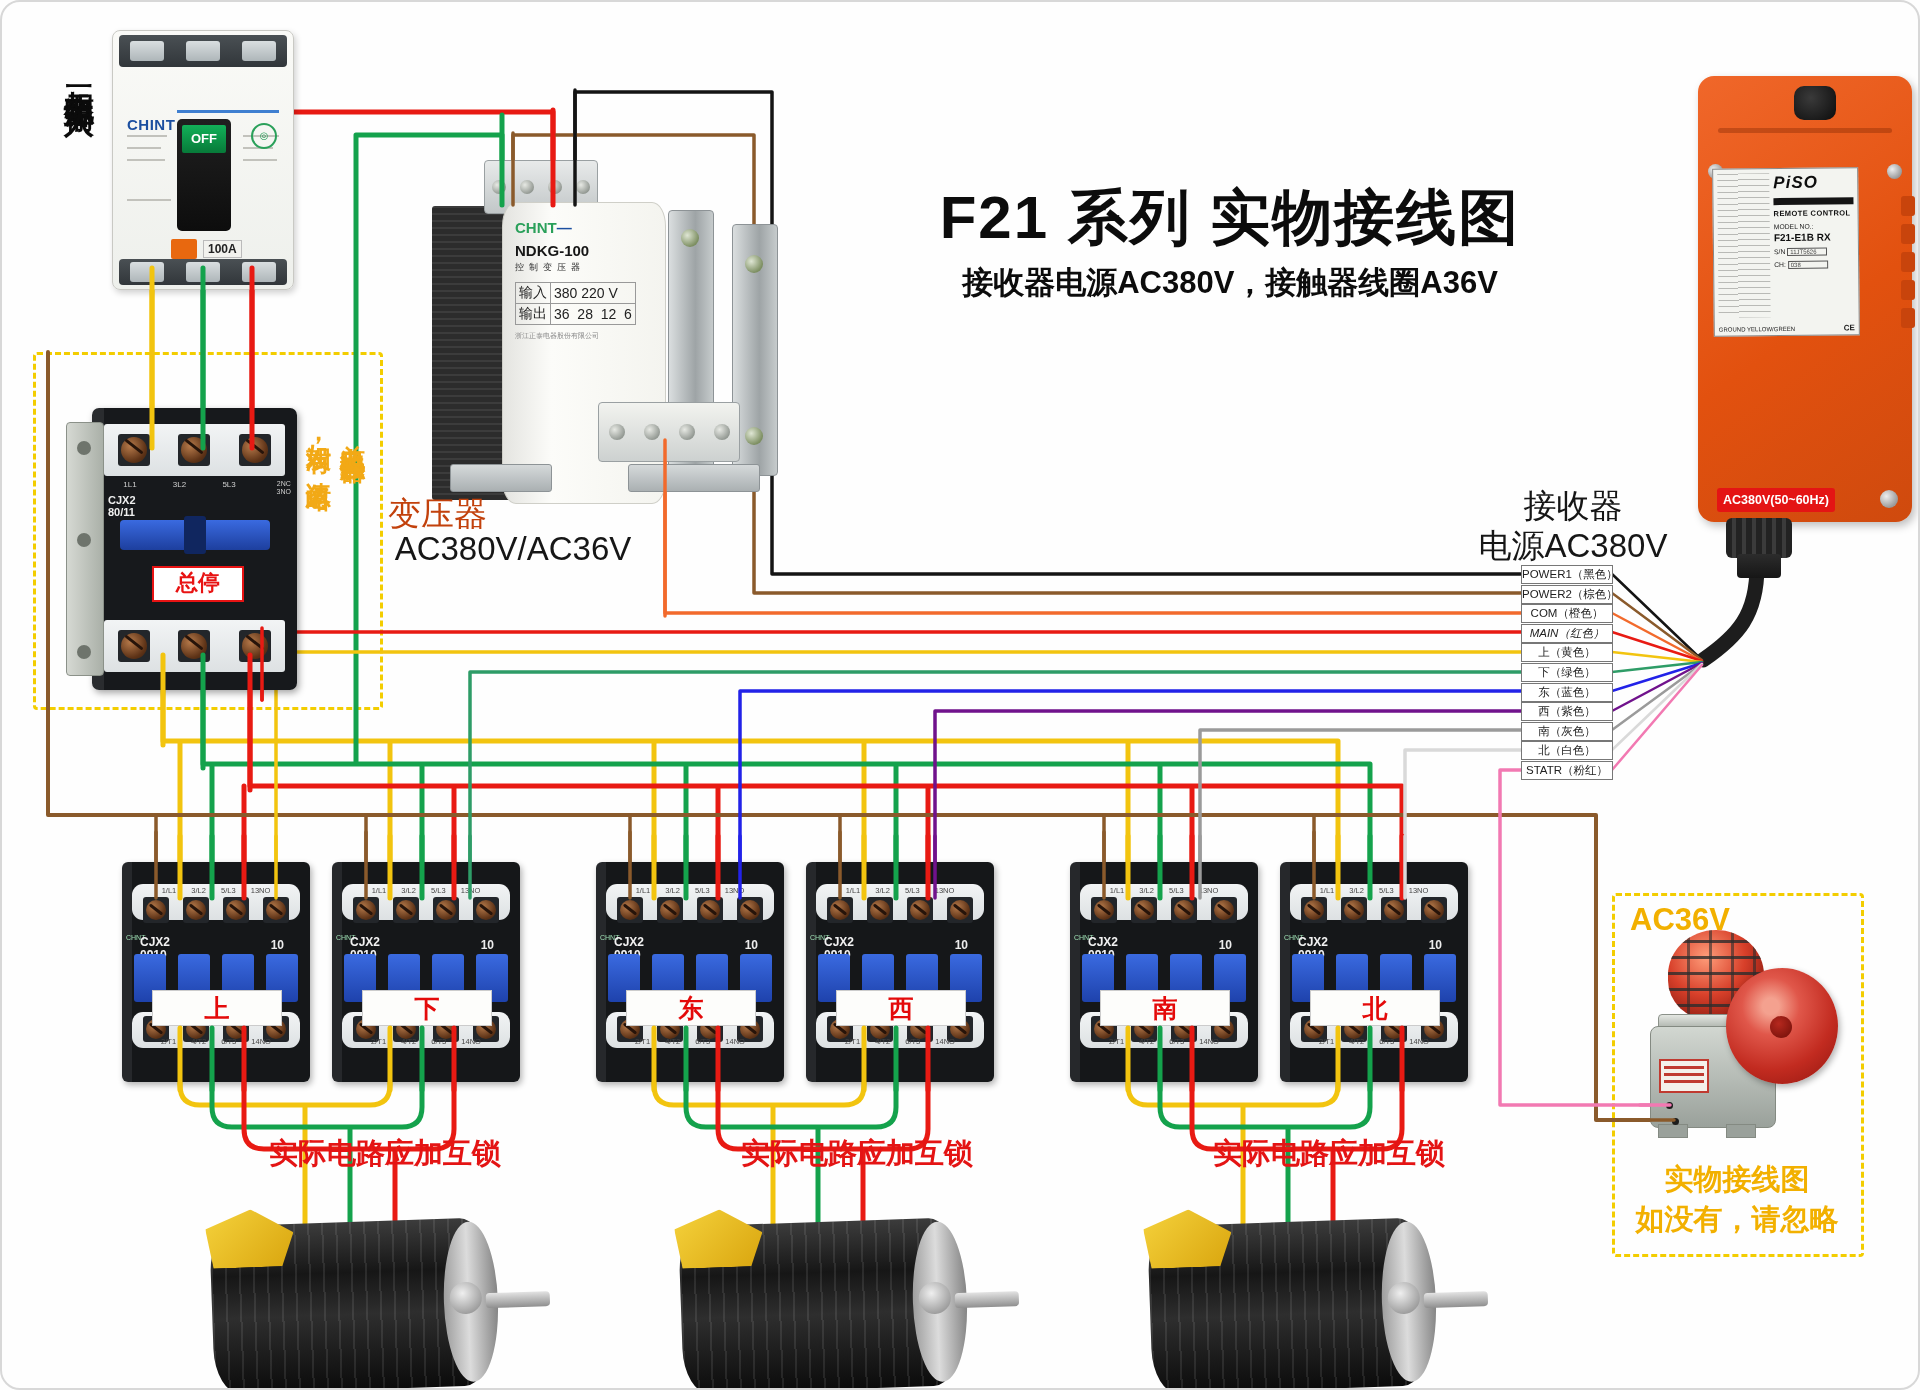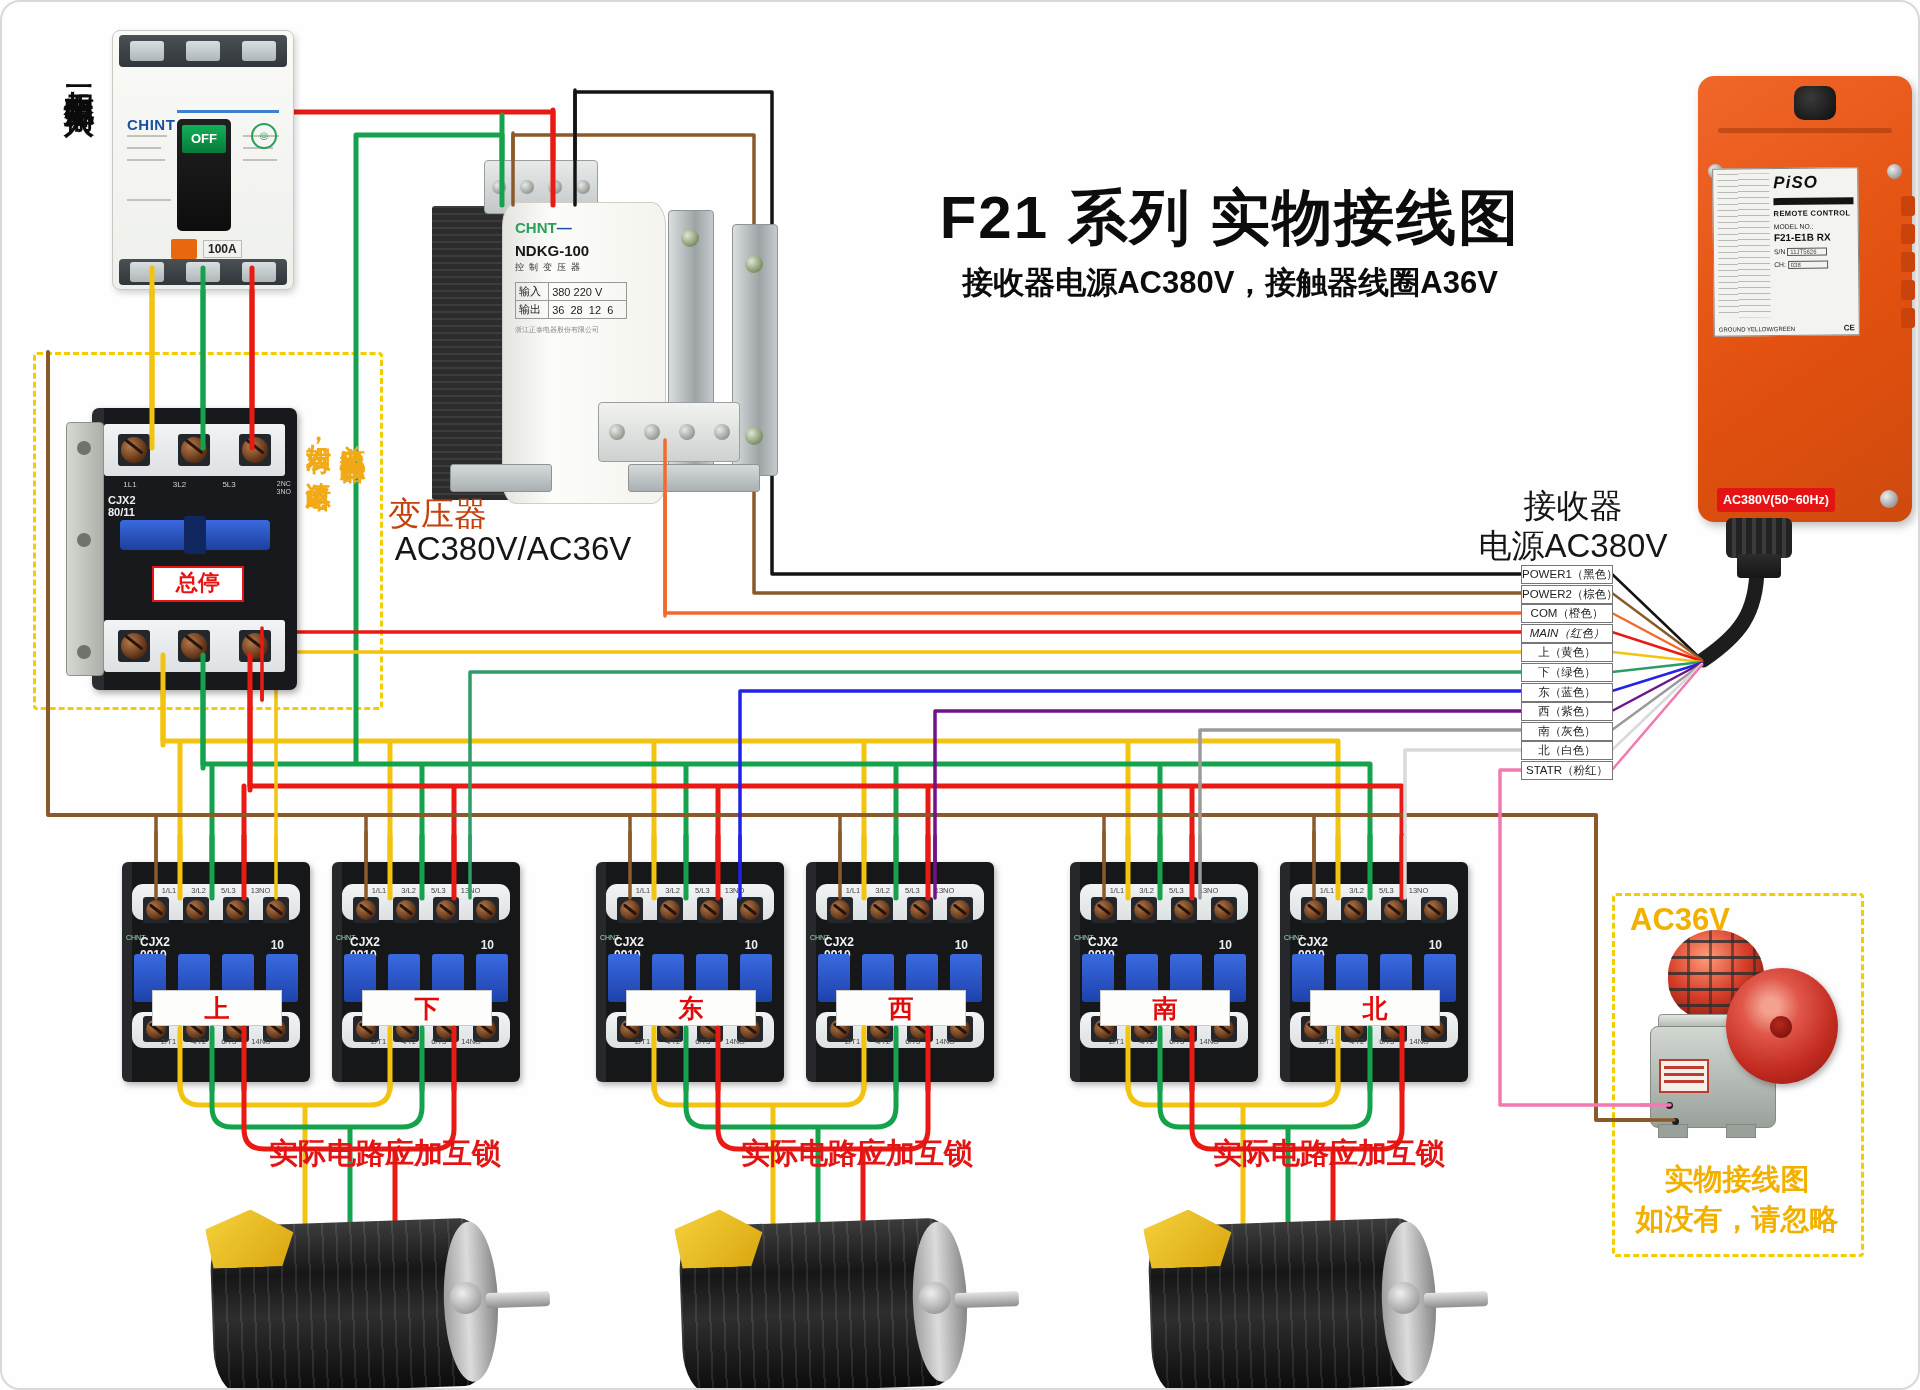--- a/index.html
+++ b/index.html
@@ -60,21 +60,21 @@
                border:1px solid #9aa0a2;border-radius:4px;display:flex;justify-content:space-around;align-items:center;}
   .xf-topblock .scr{width:14px;height:14px;border-radius:50%;background:radial-gradient(circle at 35% 35%,#e7e9e4,#8f958f 75%);}
   .xf-core{position:absolute;left:0;top:46px;width:96px;height:294px;background:repeating-linear-gradient(0deg,#2c2c2c 0 5px,#3c3c3c 5px 7px);border-radius:3px;}
   .xf-coil{position:absolute;left:70px;top:42px;width:162px;height:300px;background:linear-gradient(90deg,#e4e4e0,#fcfcf9 30%,#f4f4ef);
            border:1px solid #cfcfc8;border-radius:14px/24px;overflow:hidden;}
   .xf-coil .lbl{position:absolute;left:12px;top:16px;right:10px;}
   .xf-brand{font-size:15px;font-weight:bold;color:#2aa05a;}
   .xf-brand i{color:#1b4fa0;font-style:normal;}
   .xf-model{font-size:15px;font-weight:bold;color:#161616;margin-top:6px;}
   .xf-type{font-size:9px;color:#333;letter-spacing:5px;margin-top:2px;}
-  .xf-table{margin-top:8px;border-collapse:collapse;font-size:11px;color:#222;width:112px;}
+  .xf-table{margin-top:8px;border-collapse:collapse;font-size:14px;color:#222;width:112px;}
   .xf-table td{border:1px solid #999;padding:1px 3px;white-space:pre;}
   .xf-co{font-size:7px;color:#888;margin-top:6px;white-space:nowrap;}
   .xf-bkt{position:absolute;top:50px;width:44px;height:280px;background:linear-gradient(90deg,#dadedf,#9ea4a6 60%,#c6cbcc);border:1px solid #8d9396;border-radius:4px;}
   .xf-bkt.r1{left:236px;} .xf-bkt.r2{left:300px;height:250px;top:64px;}
   .xf-bkt .scr{position:absolute;left:12px;width:18px;height:18px;border-radius:50%;background:radial-gradient(circle at 35% 35%,#dfe6d4,#7d8f62 70%);}
   .xf-outblock{position:absolute;left:166px;top:242px;width:140px;height:58px;background:linear-gradient(180deg,#f2f3ef,#cdd1d0);
                border:1px solid #9aa0a2;border-radius:4px;display:flex;justify-content:space-around;align-items:center;}
   .xf-outblock .scr{width:16px;height:16px;border-radius:50%;background:radial-gradient(circle at 35% 35%,#e7e9e4,#8f958f 75%);}
   .xf-foot{position:absolute;bottom:0;height:26px;background:linear-gradient(180deg,#d5d9da,#aab0b2);border:1px solid #8d9396;border-radius:3px;}
   .xf-foot.l{left:18px;width:100px;} .xf-foot.r{left:196px;width:130px;}

